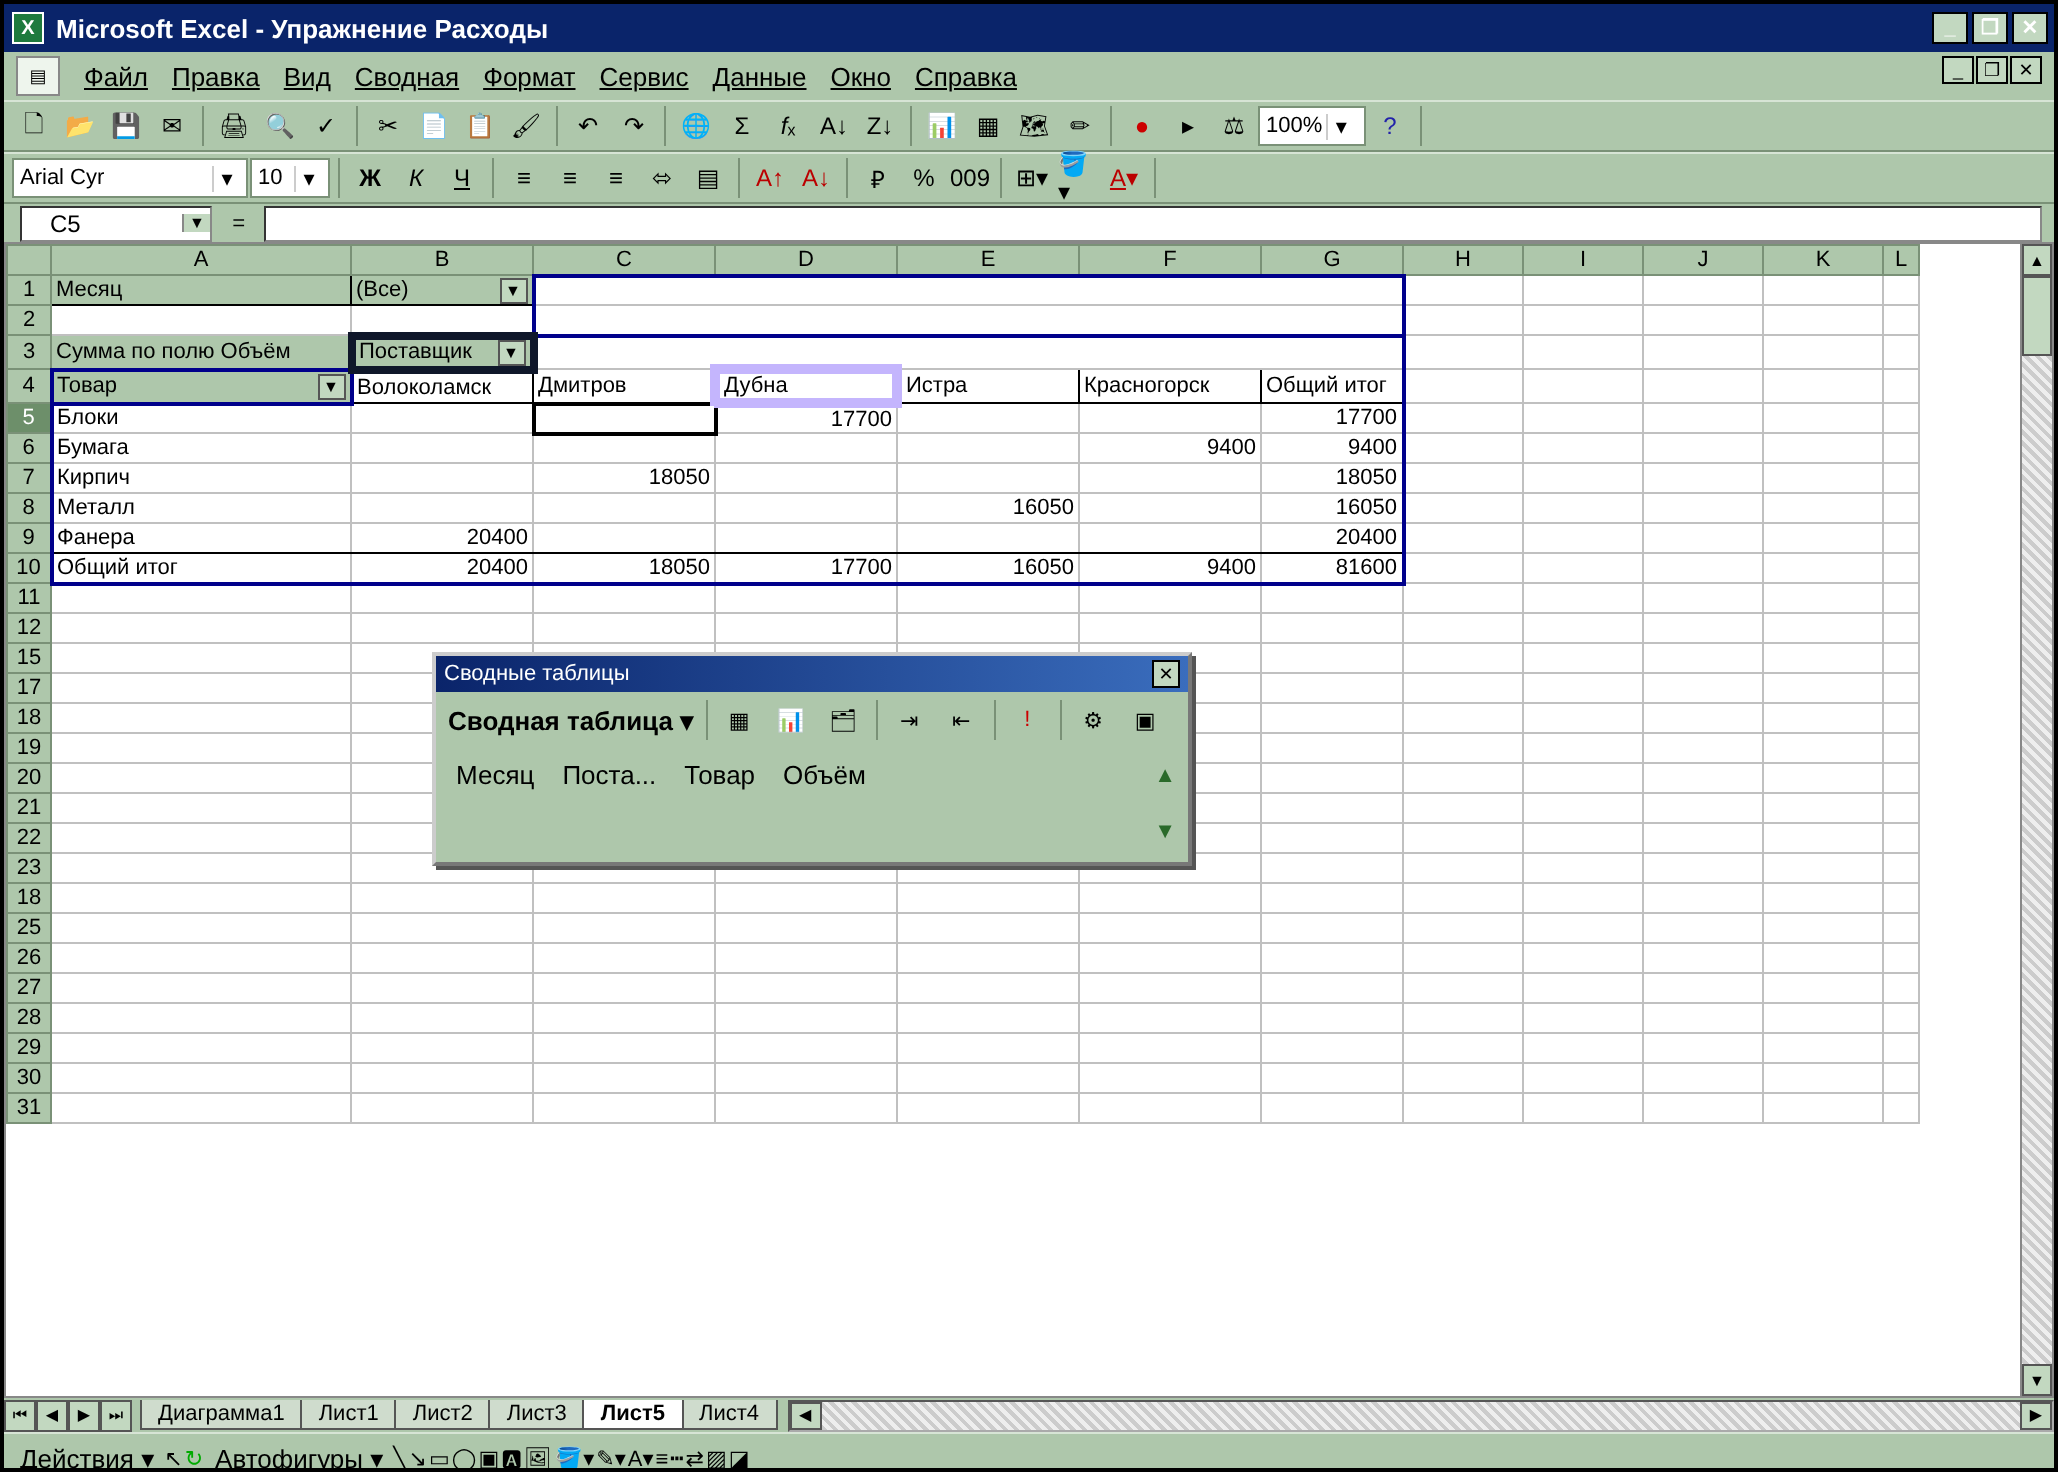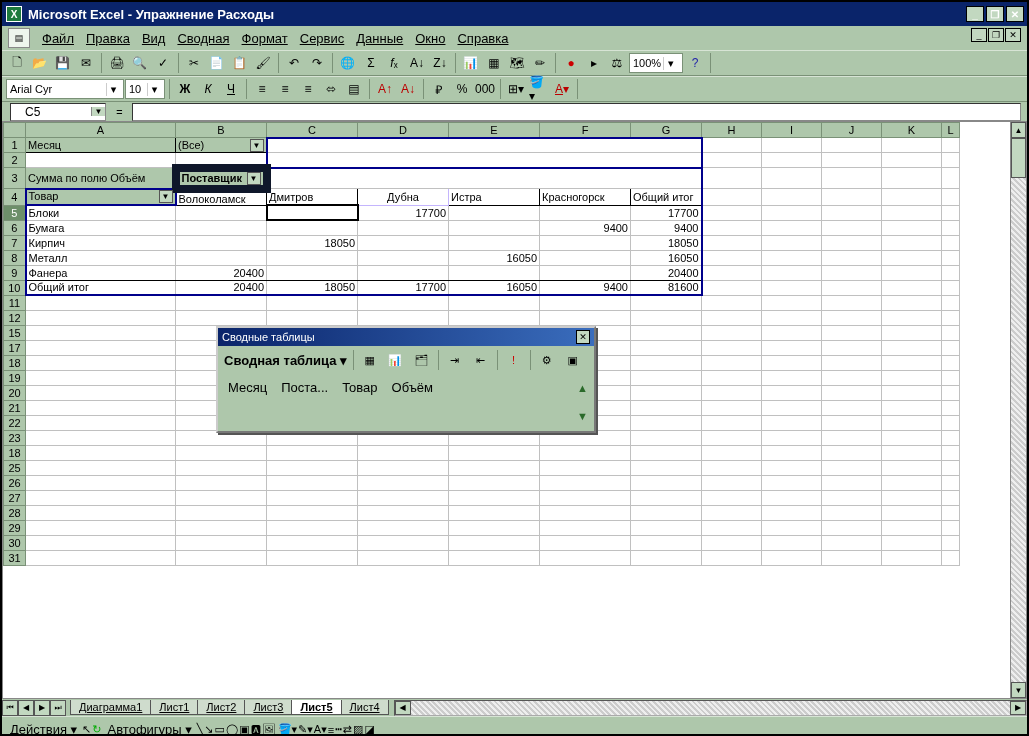--- a/index.html
+++ b/index.html
@@ -33,21 +33,21 @@
   table.grid th { background: #aec7ab; font-weight: normal; text-align: center; border: 1px solid #7a9177; }
   table.grid th.corner { width: 22px; }
   table.grid td { background: #fff; }
   table.grid td.num { text-align: right; }
   .pivot-cell { background: #aec7ab !important; }
   .active-cell { border: 2px solid #000 !important; position: relative; z-index: 2; }
   .drop-btn { float: right; width: 14px; height: 13px; background: #c2d8c0; border: 1px solid #555; font-size: 8px; text-align: center; line-height: 11px; }
   .sheet-tabs { height: 18px; display: flex; align-items: center; background: #aec7ab; border-top: 1px solid #888; }
   .tab-nav { display: flex; }
   .tab-nav .nb { width: 16px; height: 16px; border: 1px solid #555; background: #c2d8c0; font-size: 8px; display:flex; align-items:center; justify-content:center; }
-  .tabs { display: flex; margin-left: 4px; text-decoration: underline; }
+  .tabs { display: flex; margin-left: 4px; }
   .tab { padding: 1px 8px; border: 1px solid #555; border-top: none; background: #cfdccd; font-size: 11px; margin-right: -1px; }
   .tab.active { background: #fff; font-weight: bold; }
   .hscroll { flex: 1; height: 16px; margin-left: 6px; background: #ddd; position: relative; border: 1px inset #aaa; display:flex; }
   .hscroll .arrow { width: 16px; background: #c2d8c0; border: 1px solid #555; font-size:8px; display:flex; align-items:center; justify-content:center; }
   .hscroll .track { flex:1; background: repeating-linear-gradient(45deg,#ccc,#ccc 2px,#eee 2px,#eee 4px); }
   .bottom-toolbar { height: 26px; display: flex; align-items: center; padding: 1px 4px; gap: 1px; background: #aec7ab; border-top: 1px solid #d7e4d5; }
   .bottom-toolbar .label { font-size: 13px; text-decoration: underline; padding: 0 4px; }
   .pivot-toolbar { position: absolute; left: 213px; top: 204px; width: 380px; background: #aec7ab; border: 2px outset #ccc; z-index: 10; box-shadow: 2px 2px 0 #555; }
   .pivot-toolbar .pt-title { background: linear-gradient(to right,#0a246a,#3a6dbd); color:#fff; height: 18px; padding: 1px 4px; display:flex; align-items:center; justify-content:space-between; font-size:11px; }
   .pivot-toolbar .pt-title .close { width:14px; height:14px; background:#c2d8c0; color:#000; border:1px solid #000; font-size:9px; text-align:center; line-height:12px; }
@@ -157,21 +157,21 @@
   <div class="btn">≡</div>
   <div class="btn">≡</div>
   <div class="btn">⬄</div>
   <div class="btn">▤</div>
   <div class="sep"></div>
   <div class="btn" style="color:#b00;">A↑</div>
   <div class="btn" style="color:#b00;">A↓</div>
   <div class="sep"></div>
   <div class="btn">₽</div>
   <div class="btn">%</div>
-  <div class="btn">000</div>
+  <div class="btn">009</div>
   <div class="sep"></div>
   <div class="btn">⊞▾</div>
   <div class="btn">🪣▾</div>
   <div class="btn" style="color:#b00;"><u>A</u>▾</div>
   <div class="sep"></div>
 </div>
 
 <div class="namebox-row">
   <div class="namebox">
     <span>C5</span>
@@ -235,35 +235,35 @@
       <td></td>
           <td></td>
           <td></td>
           <td></td>
           <td></td>
         </tr>
 
     <tr>
           <th>3</th>
       <td class="pivot-cell" style="border:1px solid #000;">Сумма по полю Объём</td>
-      <td class="pivot-cell" style="border:8px solid #0f172a;font-weight:bold;"><span>Поставщик</span><span class="drop-btn">▼</span></td>
+      <td class="pivot-cell" style="border:4px solid #0f172a;"><span>Поставщик</span><span class="drop-btn">▼</span></td>
       <td colspan="5" style="border-right:2px solid #00008b; border-top:2px solid #00008b;"></td>
       <td></td>
           <td></td>
           <td></td>
           <td></td>
           <td></td>
         </tr>
 
     <tr>
           <th>4</th>
       <td class="pivot-cell" style="border:2px solid #00008b;"><span>Товар</span><span class="drop-btn">▼</span></td>
       <td style="border:1px solid #000;">Волоколамск</td>
       <td style="border:1px solid #000;">Дмитров</td>
-      <td style="border:1px solid #c4b5fd;text-align:center;">Дубна</td>
+      <td style="border:5px solid #c4b5fd;">Дубна</td>
       <td style="border:1px solid #000;">Истра</td>
       <td style="border:1px solid #000;">Красногорск</td>
       <td style="border:1px solid #000; border-right:2px solid #00008b;">Общий итог</td>
       <td></td>
           <td></td>
           <td></td>
           <td></td>
           <td></td>
         </tr>
 

